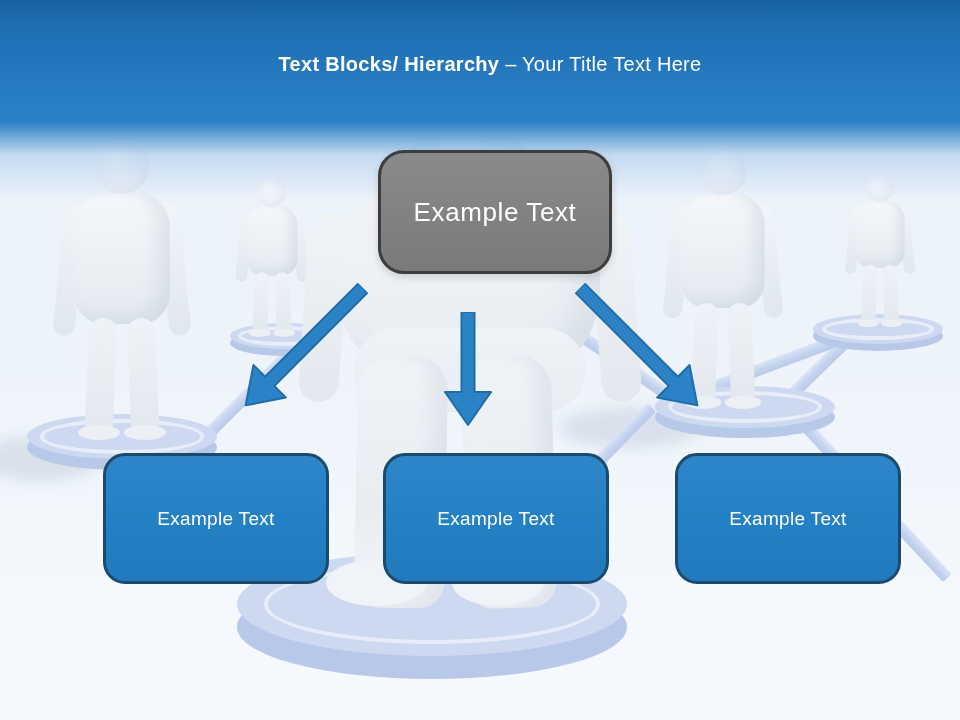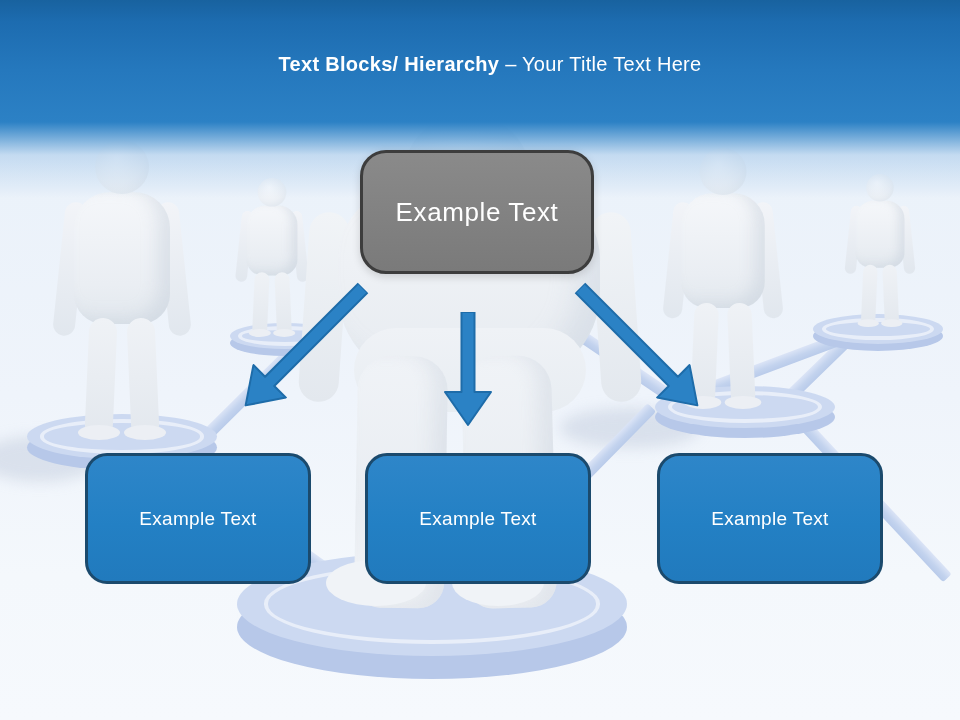--- a/index.html
+++ b/index.html
@@ -60,21 +60,21 @@
   .header{position:absolute;left:0;top:0;width:960px;height:200px;z-index:4;pointer-events:none;
     background:linear-gradient(180deg,#18629f 0px,#1d6cb0 22px,#2578bd 70px,#2c81c5 122px,
       rgba(150,191,230,.48) 155px,rgba(238,245,252,0) 198px);}
   .title{position:absolute;left:10px;top:53px;width:960px;z-index:5;text-align:center;
     color:#ffffff;font-size:20px;letter-spacing:.3px;white-space:nowrap;}
   .title .t-bold{font-weight:700;}
   .title .t-light{font-weight:400;}
   
   .content{position:absolute;inset:0;z-index:6;}
   .block{position:absolute;display:flex;align-items:center;justify-content:center;
-    color:#ffffff;text-align:right;}
+    color:#ffffff;text-align:right;margin-left:18px;}
   .root-block{left:360px;top:150px;width:228px;height:118px;border-radius:26px;
     background:linear-gradient(180deg,#8a8a8a,#7a7a7a);border:3px solid #3d3d3d;
     font-size:26px;letter-spacing:.6px;box-shadow:0 3px 8px rgba(0,0,0,.15);}
   .child-block{width:220px;height:125px;border-radius:22px;
     background:linear-gradient(180deg,#2e86c9 0%,#2380c4 55%,#217abd 100%);
     border:3px solid #1b4a6d;font-size:19px;letter-spacing:.3px;}
   .cb1{left:85px;top:453px;} .cb2{left:365px;top:453px;} .cb3{left:657px;top:453px;}
   .arrow{position:absolute;transform-origin:24px 0;}
 </style>
 </head>

